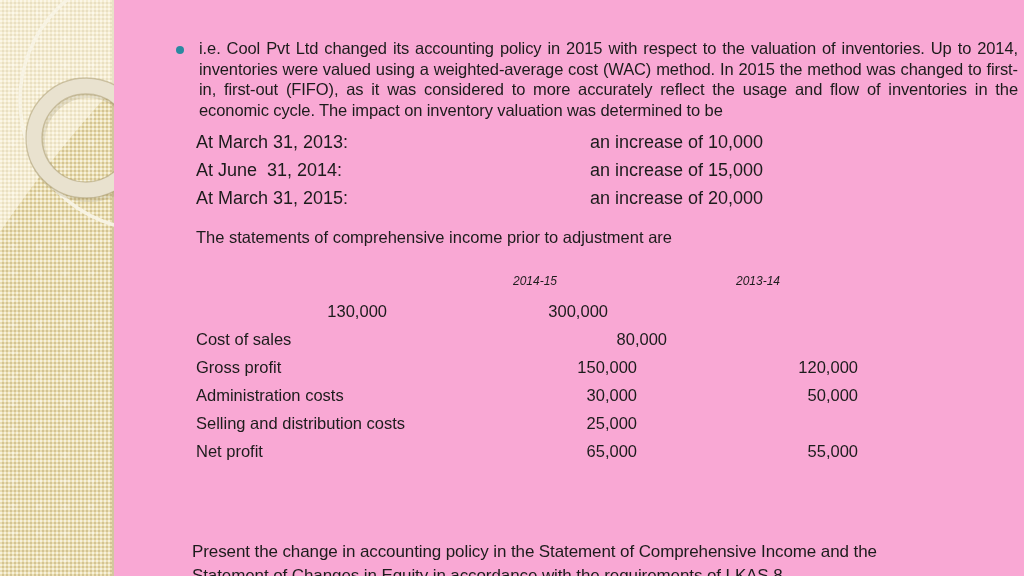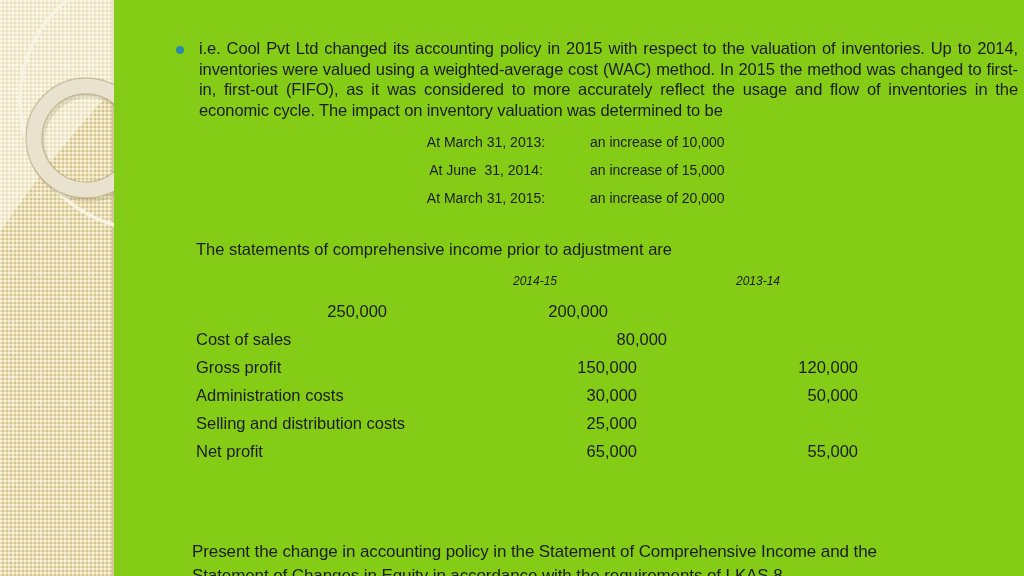--- a/index.html
+++ b/index.html
@@ -1,21 +1,21 @@
 <!DOCTYPE html>
 <html><head>
 <meta charset="utf-8">
 <style>
   * { margin: 0; padding: 0; box-sizing: border-box; }
   html, body { width: 1024px; height: 576px; background: #ffffff; }
   .slide {
     position: relative;
     width: 1024px;
     height: 576px;
-    background: #84cc16;
+    background: #f9a8d4;
     overflow: hidden;
     font-family: "Liberation Sans", sans-serif;
     color: #1c1c1c;
   }
   
   .sidebar {
     position: absolute;
     left: 0; top: 0;
     width: 114px; height: 576px;
     border-right: 2px solid #d3c79e;
@@ -37,26 +37,26 @@
   .intro {
     position: absolute;
     left: 199px; top: 38px;
     width: 819px;
     font-size: 16.5px;
     line-height: 20.6px;
     text-align: justify;
     letter-spacing: -0.1px;
   }
   .impact-list { position: absolute; left: 196px; top: 131px; width: 580px; }
-  .impact-row { position: relative; height: 28px; line-height: 22px; font-size: 14px; text-align: center; }
+  .impact-row { position: relative; height: 28px; line-height: 22px; font-size: 18px; }
   .impact-label { white-space: pre; }
   .impact-value { position: absolute; left: 394px; top: 0; }
   .statements {
     position: absolute;
-    left: 196px; top: 240px;
+    left: 196px; top: 228px;
     font-size: 16.5px;
   }
   .fin-table {
     position: absolute;
     left: 196px; top: 270px;
     width: 662px;
     font-size: 16.5px;
   }
   .t-row { display: flex; height: 28px; line-height: 22px; }
   .t-head { font-style: italic; height: 30px; font-size: 12px; }
@@ -110,22 +110,22 @@
 
   <p class="statements">The statements of comprehensive income prior to adjustment are</p>
 
   <div class="fin-table">
     <div class="t-row t-head">
       <span class="t-label"></span>
       <span class="t-v1">2014-15</span>
       <span class="t-v2">2013-14</span>
     </div>
     <div class="t-row">
-      <span class="t-v1">250,000</span>
-      <span class="t-v2">200,000</span>
+      <span class="t-v1">130,000</span>
+      <span class="t-v2">300,000</span>
     </div>
     <div class="t-row">
       <span class="t-label">Cost of sales</span>
       <span class="t-v2">80,000</span>
     </div>
     <div class="t-row">
       <span class="t-label">Gross profit</span>
       <span class="t-v1">150,000</span>
       <span class="t-v2">120,000</span>
     </div>

